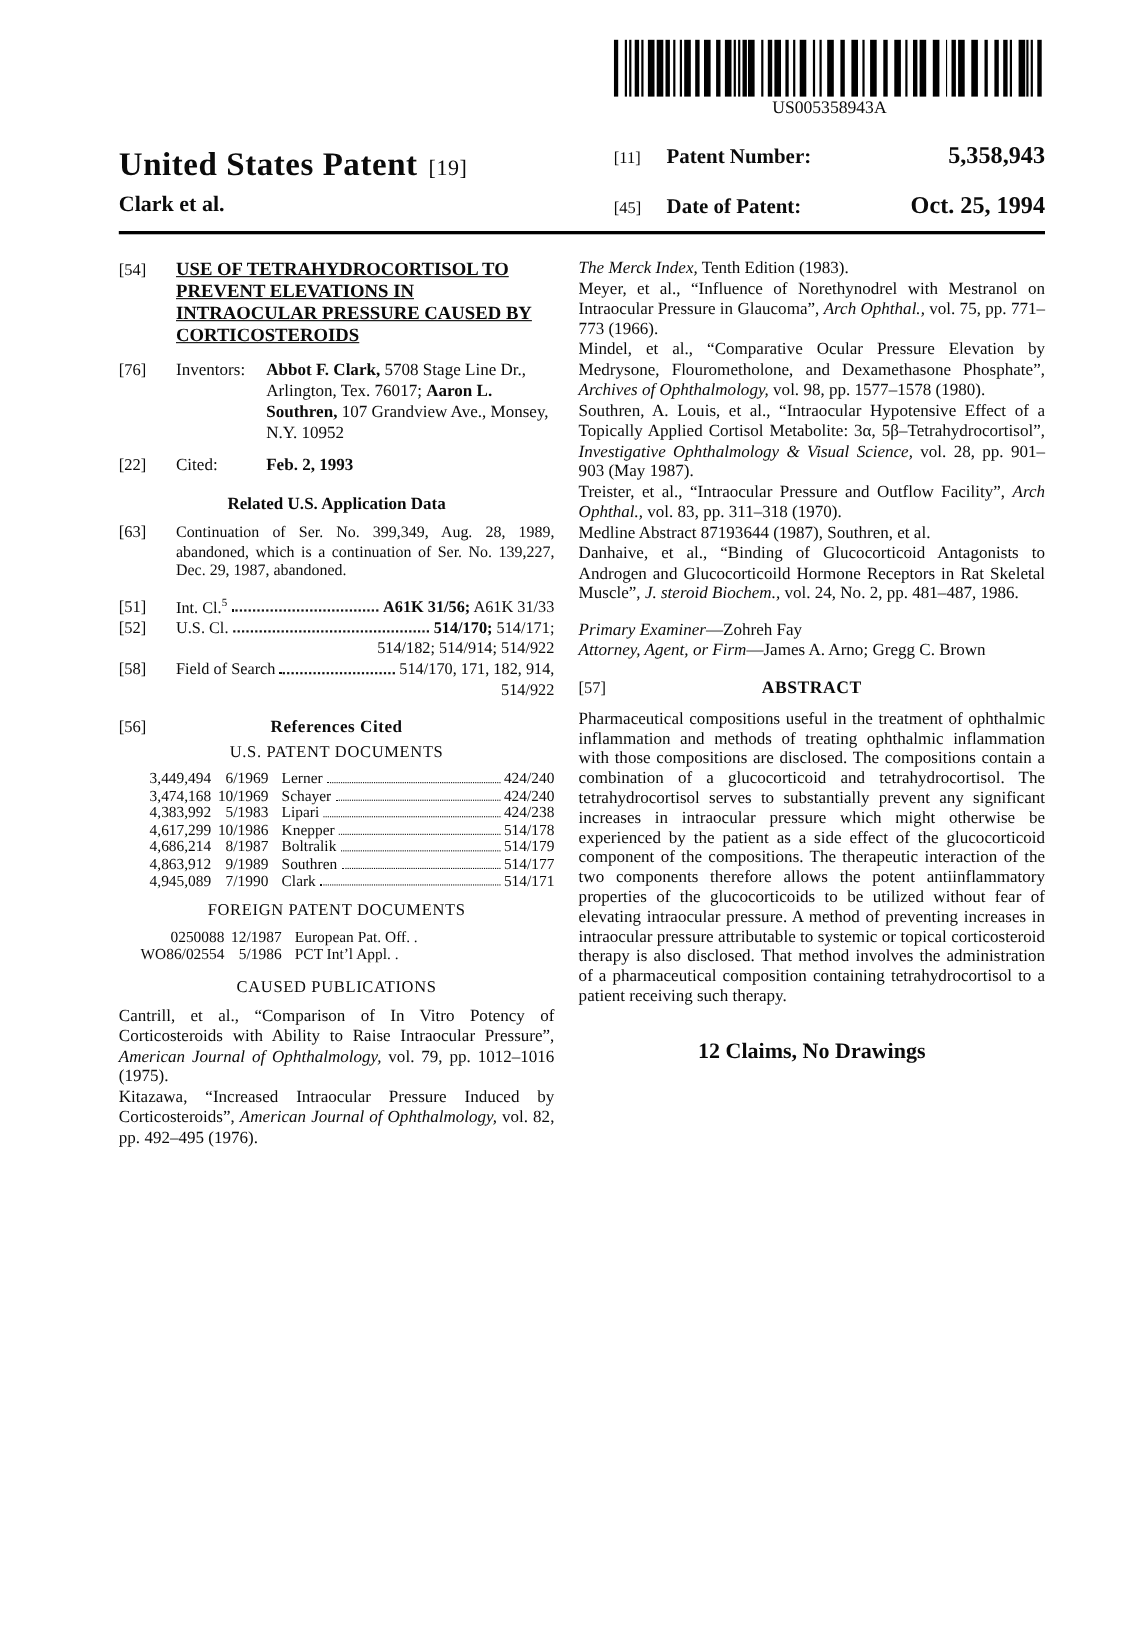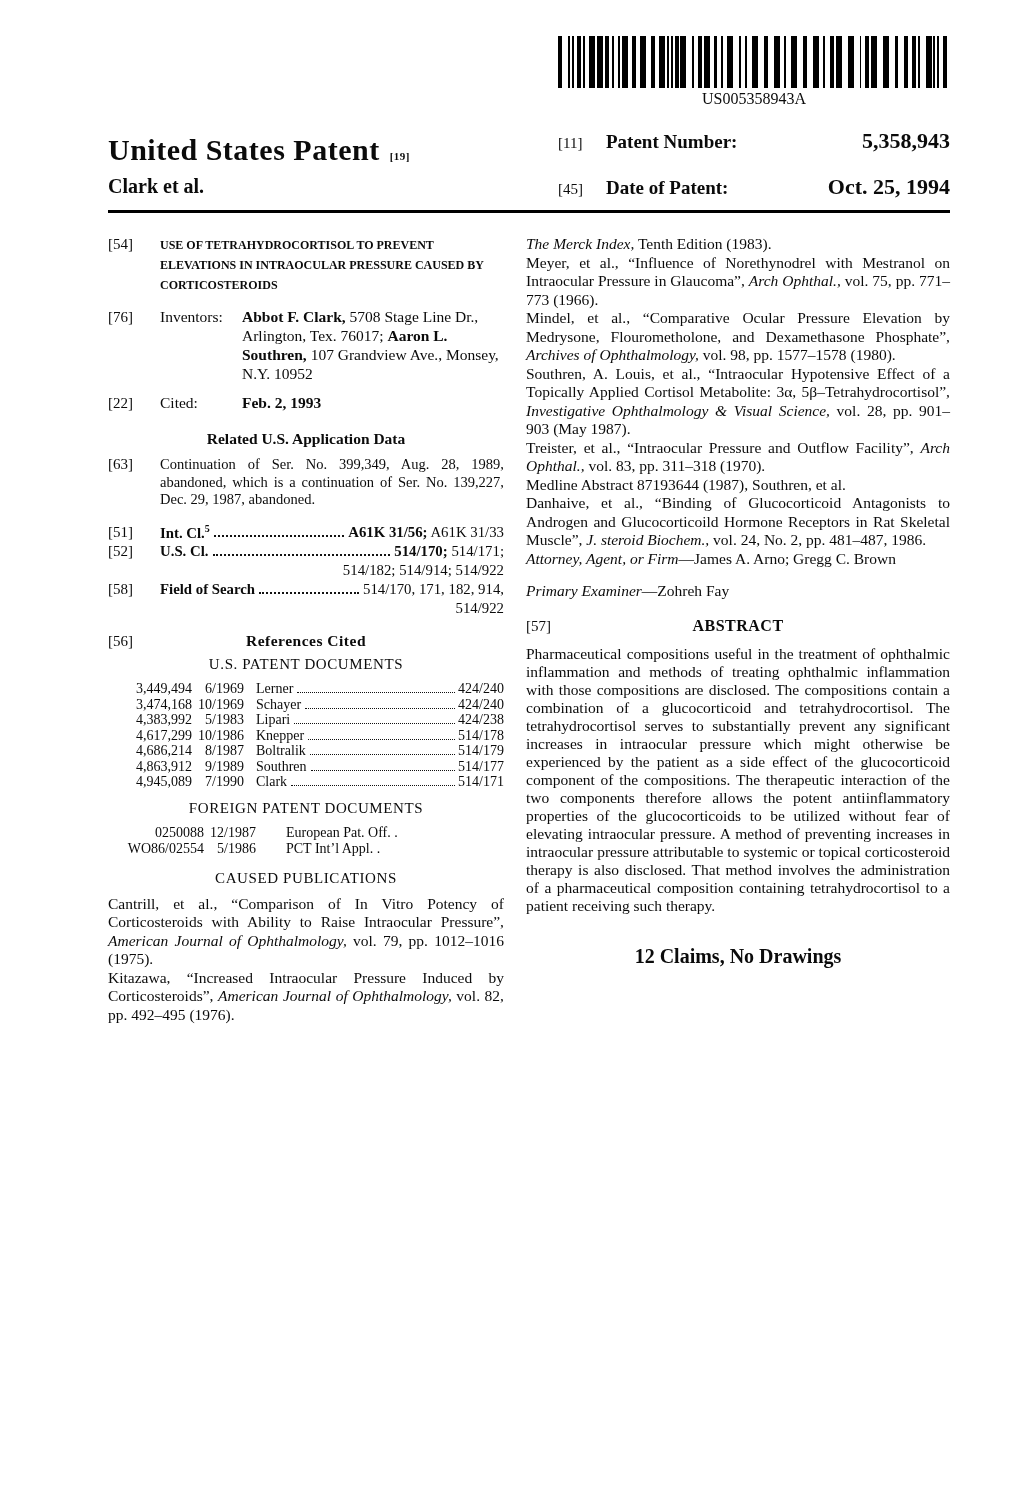--- a/index.html
+++ b/index.html
@@ -8,21 +8,21 @@
     position:relative; width:1020px; height:1498px; margin:0 auto;
     background:#ffffff; color:#0b0b0b; overflow:hidden;
     font-family:"Liberation Serif", serif;
   }
   .content { position:absolute; left:108px; top:36px; width:842px; }
 
   
   .header { display:flex; justify-content:space-between; align-items:flex-end; }
   .hleft { padding-bottom:2px; }
   .patent-title { font-size:30px; font-weight:bold; letter-spacing:0.5px; white-space:nowrap; }
-  .patent-title .kick19 { font-size:11px; font-weight:bold; margin-left:10px; }
+  .patent-title .kick19 { font-size:20px; font-weight:normal; margin-left:10px; }
   .authors { font-size:20px; font-weight:bold; margin-top:8px; }
   .hright { width:392px; }
   .barcode { width:392px; height:52px; display:flex; align-items:stretch; overflow:hidden; }
   .barcode span { display:block; height:100%; }
   .barcode-text { text-align:center; font-size:16px; margin-top:2px; }
   .hrow { display:flex; align-items:baseline; margin-top:20px; }
   .hrow .hkick { width:48px; font-size:15px; }
   .hrow .hlbl  { font-size:19px; font-weight:bold; flex:1; }
   .hrow .hval  { font-size:22px; font-weight:bold; }
 
@@ -30,53 +30,53 @@
 
   
   .cols { display:flex; margin-top:22px; gap:22px; }
   .col-left  { width:396px; flex:none; }
   .col-right { flex:1; }
 
   .sec { display:flex; align-items:baseline; }
   .kick { width:52px; flex:none; font-size:15px; }
   .secbody { flex:1; min-width:0; }
 
-  .doc-title { font-size:12px; line-height:20px; font-weight:bold; }
+  .doc-title { font-size:17px; line-height:20px; font-weight:bold;text-decoration:underline; }
   .inv { display:flex; align-items:baseline; font-size:15.5px; line-height:19px; }
   .inv .lbl { width:82px; flex:none; }
   .inv .val { flex:1; }
   .b { font-weight:bold; }
   .i { font-style:italic; }
 
   .pair { font-size:15.5px; line-height:19px; display:flex; }
   .pair .lbl { width:82px; flex:none; }
   .pair .val { font-weight:bold; }
 
   .center-head { text-align:center; font-size:15.5px; font-weight:bold; }
   .center-head-plain { text-align:center; font-size:15px; letter-spacing:0.6px; }
 
   .small-just { font-size:14.5px; line-height:17.5px; text-align:justify; }
 
   .clsrow { display:flex; align-items:baseline; font-size:14.8px; line-height:19px; }
-  .clsrow .lbl { font-weight:bold; white-space:nowrap; }
+  .clsrow .lbl { font-weight:normal; white-space:nowrap; }
   .clsrow sup { font-size:10px; }
   .leader { flex:1; border-bottom:2px dotted #111; margin:0 4px 3px 4px; min-width:16px; }
   .cont-right { text-align:right; font-size:14.8px; line-height:19px; }
 
   .prow { display:flex; align-items:baseline; font-size:14px; line-height:15.5px; }
   .prow .pn { width:84px; text-align:right; flex:none; }
   .prow .pd { width:52px; text-align:right; flex:none; }
   .prow .pname { margin-left:12px; white-space:nowrap; }
   .prow .pleader { flex:1; border-bottom:1.5px dotted #111; margin:0 3px 3px 4px; }
   .prow .pc { flex:none; }
 
   .frow { display:flex; align-items:baseline; font-size:14px; line-height:16.5px; }
   .frow .fn { width:96px; text-align:right; flex:none; }
   .frow .fd { width:52px; text-align:right; flex:none; }
-  .frow .fname { margin-left:30px; }
+  .frow .fname { margin-left:12px; }
 
   .ref { font-size:15.5px; line-height:18.5px; text-align:justify; }
   .body-just { font-size:15.5px; line-height:18px; text-align:justify; }
 
   .abs-head { position:relative; text-align:center; font-size:16px; font-weight:bold; letter-spacing:0.5px; }
   .abs-head .akick { position:absolute; left:0; top:1px; font-weight:normal; font-size:15px; letter-spacing:0; }
 
   .claims { text-align:center; font-size:20px; font-weight:bold; margin-top:30px; }
 
   .mt6{margin-top:6px;} .mt8{margin-top:8px;} .mt10{margin-top:10px;} .mt12{margin-top:12px;}
@@ -366,22 +366,22 @@
       <div class="col-right">
 
         <p class="ref"><span></span><span class="i">The Merck Index,</span><span> Tenth Edition (1983).</span></p>
         <p class="ref"><span>Meyer, et al., “Influence of Norethynodrel with Mestranol on Intraocular Pressure in Glaucoma”, </span><span class="i">Arch Ophthal.,</span><span> vol. 75, pp. 771–773 (1966).</span></p>
         <p class="ref"><span>Mindel, et al., “Comparative Ocular Pressure Elevation by Medrysone, Flourometholone, and Dexamethasone Phosphate”, </span><span class="i">Archives of Ophthalmology,</span><span> vol. 98, pp. 1577–1578 (1980).</span></p>
         <p class="ref"><span>Southren, A. Louis, et al., “Intraocular Hypotensive Effect of a Topically Applied Cortisol Metabolite: 3α, 5β–Tetrahydrocortisol”, </span><span class="i">Investigative Ophthalmology &amp; Visual Science,</span><span> vol. 28, pp. 901–903 (May 1987).</span></p>
         <p class="ref"><span>Treister, et al., “Intraocular Pressure and Outflow Facility”, </span><span class="i">Arch Ophthal.,</span><span> vol. 83, pp. 311–318 (1970).</span></p>
         <p class="ref"><span>Medline Abstract 87193644 (1987), Southren, et al.</span><span class="i"></span><span></span></p>
         <p class="ref"><span>Danhaive, et al., “Binding of Glucocorticoid Antagonists to Androgen and Glucocorticoild Hormone Receptors in Rat Skeletal Muscle”, </span><span class="i">J. steroid Biochem.,</span><span> vol. 24, No. 2, pp. 481–487, 1986.</span></p>
 
+        <p class="ref mt14"><span class="i">Primary Examiner</span><span>—Zohreh Fay</span></p>
         <p class="ref"><span class="i">Attorney, Agent, or Firm</span><span>—James A. Arno; Gregg C. Brown</span></p>
-        <p class="ref mt14"><span class="i">Primary Examiner</span><span>—Zohreh Fay</span></p>
 
         <div class="abs-head mt16">
           <span class="akick">[57]</span>
           <span>ABSTRACT</span>
         </div>
 
         <p class="body-just mt10">Pharmaceutical compositions useful in the treatment of ophthalmic inflammation and methods of treating ophthalmic inflammation with those compositions are disclosed. The compositions contain a combination of a glucocorticoid and tetrahydrocortisol. The tetrahydrocortisol serves to substantially prevent any significant increases in intraocular pressure which might otherwise be experienced by the patient as a side effect of the glucocorticoid component of the compositions. The therapeutic interaction of the two components therefore allows the potent antiinflammatory properties of the glucocorticoids to be utilized without fear of elevating intraocular pressure. A method of preventing increases in intraocular pressure attributable to systemic or topical corticosteroid therapy is also disclosed. That method involves the administration of a pharmaceutical composition containing tetrahydrocortisol to a patient receiving such therapy.</p>
 
         <div class="claims">12 Claims, No Drawings</div>
 

